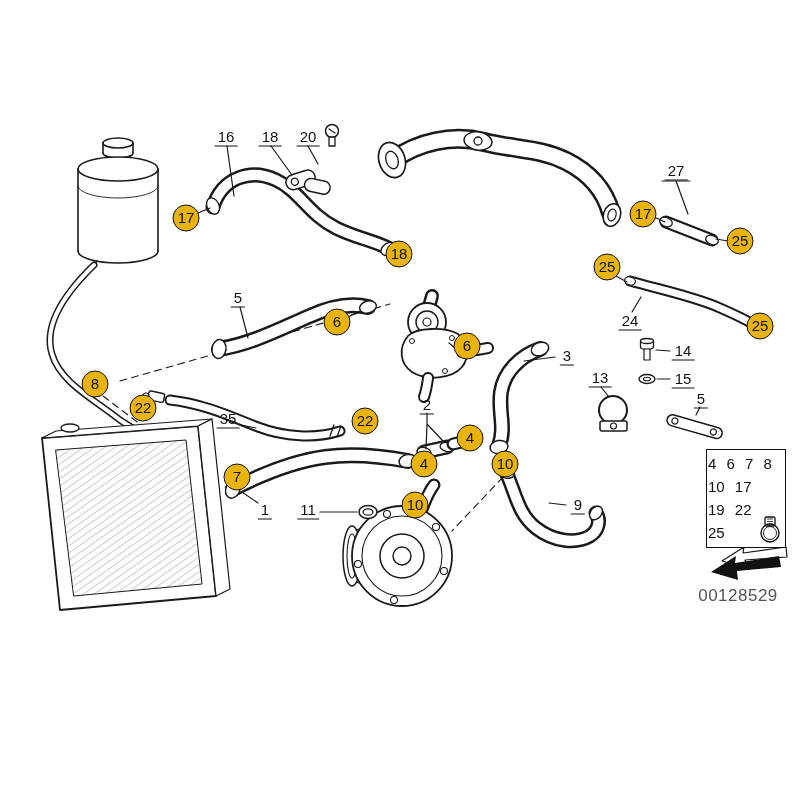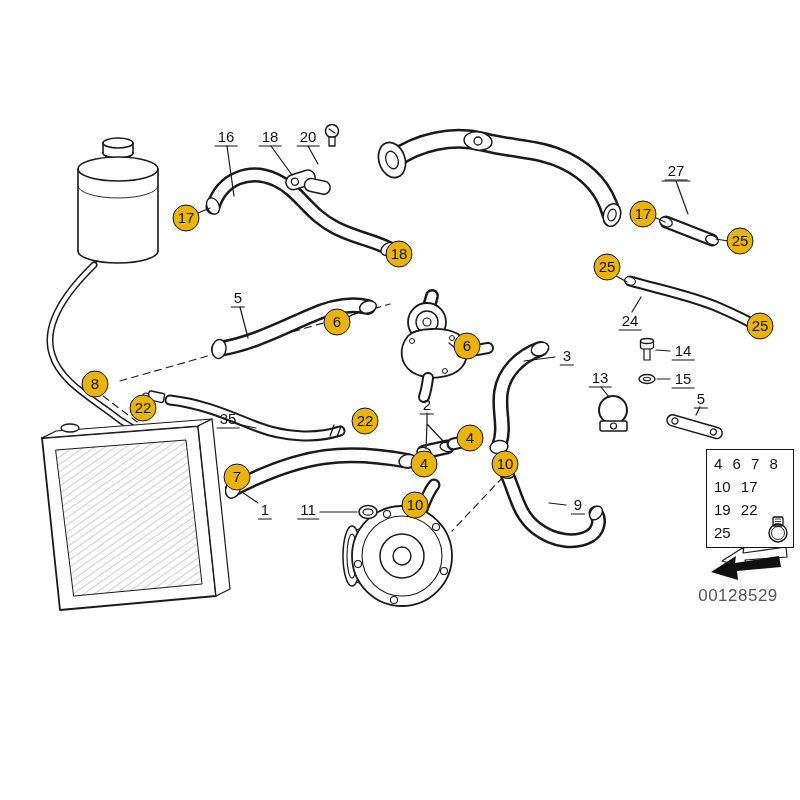--- a/index.html
+++ b/index.html
@@ -3,21 +3,21 @@
 <meta charset="utf-8">
 <style>
   * { margin:0; padding:0; box-sizing:border-box; }
   html,body { width:800px; height:800px; background:#ffffff; font-family:"Liberation Sans", sans-serif; }
   .stage { position:relative; width:800px; height:800px; background:#fff; overflow:hidden; }
   .art { position:absolute; left:0; top:0; }
   .callout-layer { position:absolute; left:0; top:0; width:800px; height:640px; pointer-events:none; }
   .callout { position:absolute; transform:translate(-50%,-50%); font-size:15px; color:#111; text-align:center; white-space:nowrap; }
   .callout.circled { width:27px; height:27px; border:1.6px solid #111; border-radius:50%; background:#eab308; line-height:24px; }
   .callout.plain { padding:0 3px 1px; border-bottom:1.6px solid #111; }
-  .legend-box { position:absolute; left:706px; top:449px; width:88px; height:99px; border:1.6px solid #111; padding:2px 0 0 7px; background:#fff; }
+  .legend-box { position:absolute; left:706px; top:449px; width:80px; height:99px; border:1.6px solid #111; padding:2px 0 0 1px; background:#fff; }
   .legend-row { font-size:15px; line-height:23px; word-spacing:6px; color:#111; }
   .legend-clamp { position:absolute; right:2px; bottom:2px; }
   .drawing-number { position:absolute; left:694px; top:586px; width:88px; text-align:center; font-size:17px; color:#555; letter-spacing:.5px; }
   .footer { position:absolute; left:0; top:730px; width:800px; height:70px; display:flex; align-items:center; }
   .logo { margin-left:14px; flex:0 0 auto; }
   .part-number { margin-left:auto; margin-right:26px; font-size:40px; color:#000; letter-spacing:.5px; white-space:nowrap; }
 </style>
 </head>
 <body>
 

